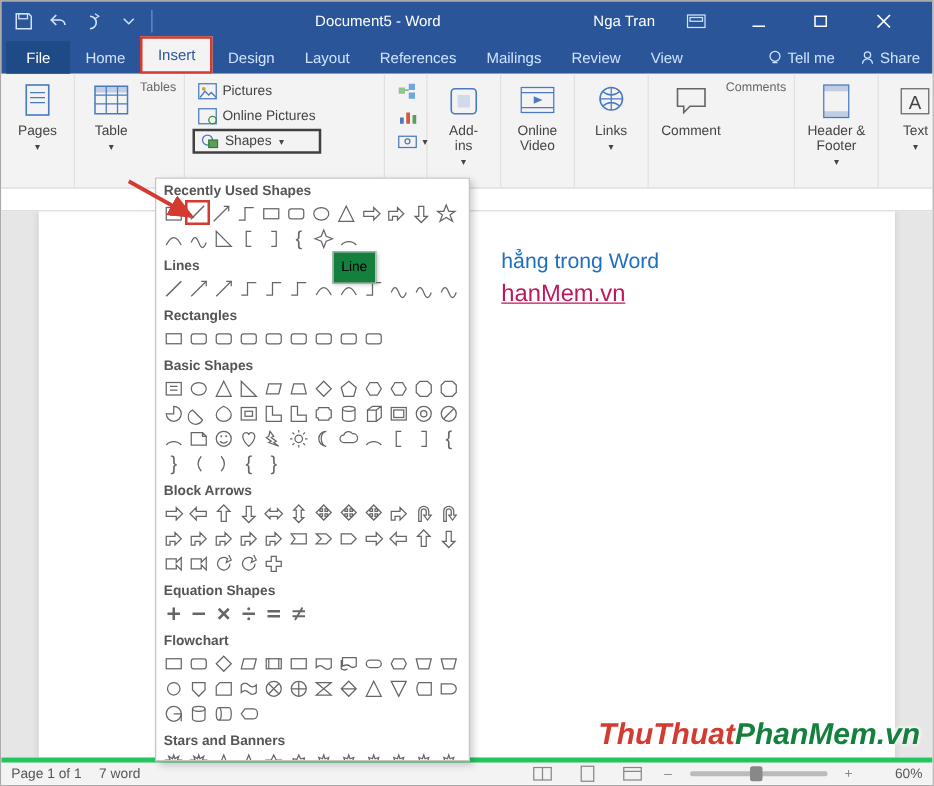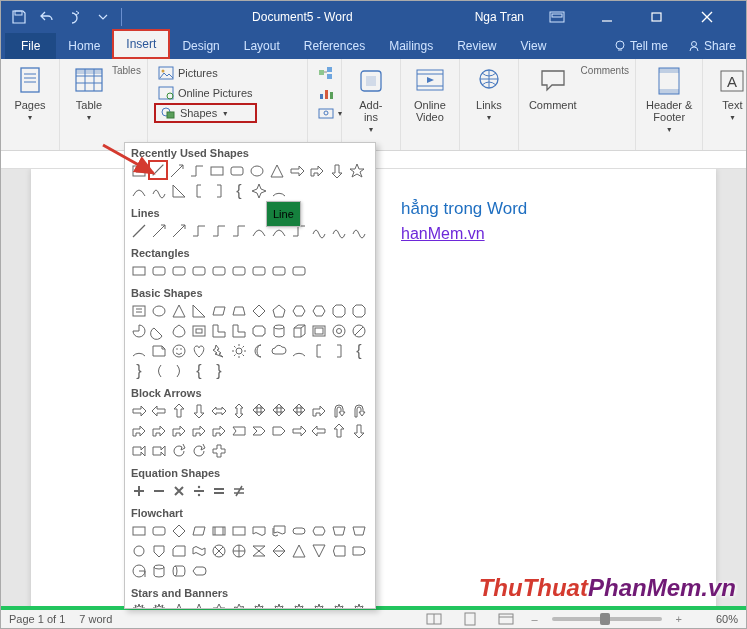--- a/index.html
+++ b/index.html
@@ -22,47 +22,47 @@
   .tabs .rtab{padding:6px 10px;color:#cfe3ff;display:flex;align-items:center;gap:4px}
   .hi{border:2px solid #d43a2f;margin:-2px 0 0 0}
   
   .toolbar{height:92px;background:#f3f3f3;border-bottom:1px solid #d6d6d6;display:flex;font-size:11px;color:#444}
   .grp{display:flex;flex-direction:row;justify-content:space-between;padding:4px 6px 0 6px;border-right:1px solid #e1e1e1}
   .grp .lbl{text-align:center;font-size:10px;color:#666;padding:2px 0 3px 0}
   .big{display:flex;flex-direction:column;align-items:center;gap:2px;padding:2px 4px;min-width:46px}
   .big .icn{width:32px;height:32px;display:flex;align-items:center;justify-content:center}
   .small{display:flex;align-items:center;gap:4px;padding:2px 4px;font-size:11px;color:#444}
   .small .si{width:16px;height:16px;display:flex;align-items:center;justify-content:center}
-  .shapesbtn{border:2px solid #b91c1c;padding:0 4px}
+  .shapesbtn{border:2px solid #404040;padding:0 4px}
   
   .dropdown{position:absolute;left:123px;top:141px;width:252px;height:467px;background:#fff;border:1px solid #c6c6c6;box-shadow:3px 3px 6px rgba(0,0,0,.2);z-index:50;overflow:hidden}
   .cat{padding:4px 6px 2px 6px;font-size:11px;font-weight:600;color:#555}
   .grid{display:flex;flex-wrap:wrap;padding:0 4px 2px 4px}
   .sh{width:20px;height:20px;display:flex;align-items:center;justify-content:center;color:#666;margin:0}
   .sh svg{display:block}
   .sh.hilite{border:2px solid #d43a2f;margin:-1px}
   .tooltip{position:absolute;background:#15803d;border:1px solid #bbb;font-size:11px;padding:6px 6px;box-shadow:1px 1px 3px rgba(0,0,0,.2);z-index:60}
   .arrow{position:absolute;z-index:55}
   
   .ruler{height:18px;background:#fff;border-bottom:1px solid #ddd;display:flex;align-items:flex-end;font-size:8px;color:#888;overflow:hidden;padding-left:18px}
   .docarea{position:absolute;left:0;right:0;top:168px;bottom:22px;background:#e6e6e6;overflow:hidden}
   .page{position:absolute;left:30px;top:0;right:30px;height:900px;background:#fff;box-shadow:0 0 6px rgba(0,0,0,.15);padding:30px 40px}
   .docline1{color:#1f6fc1;font-size:17px}
-  .docline2{color:#6d28d9;text-decoration:underline;font-size:16px;margin-top:6px}
+  .docline2{color:#be185d;text-decoration:underline;font-size:19px;margin-top:6px}
   
   .status{position:absolute;left:0;right:0;bottom:0;height:22px;background:#f3f3f3;border-top:4px solid #22c55e;display:flex;align-items:center;font-size:11px;color:#555;padding:0 8px;gap:14px}
   .status .spacer{flex:1}
   .viewbtn{width:22px;height:18px;display:flex;align-items:center;justify-content:center;color:#777}
   .slider{width:110px;height:4px;background:#bbb;position:relative;border-radius:2px}
   .slider .thumb{position:absolute;left:44%;top:-4px;width:10px;height:12px;background:#888;border-radius:2px}
   .zoom{width:42px;text-align:right}
   
   .watermark{position:absolute;right:10px;bottom:26px;font-size:24px;font-weight:700;font-style:italic;font-family:"Segoe UI",Arial;z-index:70;text-shadow:0 0 4px #fff,0 0 4px #fff}
   .wm-a{color:#d43a2f}
-  .wm-b{color:#701a75}
+  .wm-b{color:#15803d}
 </style>
 </head>
 <body>
 
 <div class="titlebar">
   <div class="qat">
     <div class="i">
         <svg width="14" height="14" viewBox="0 0 14 14">
           <path d="M1 1h10l2 2v10H1z" fill="none" stroke="#cfe3ff" stroke-width="1.2"></path>
           <rect x="3" y="1" width="7" height="4" fill="none" stroke="#cfe3ff"></rect>

